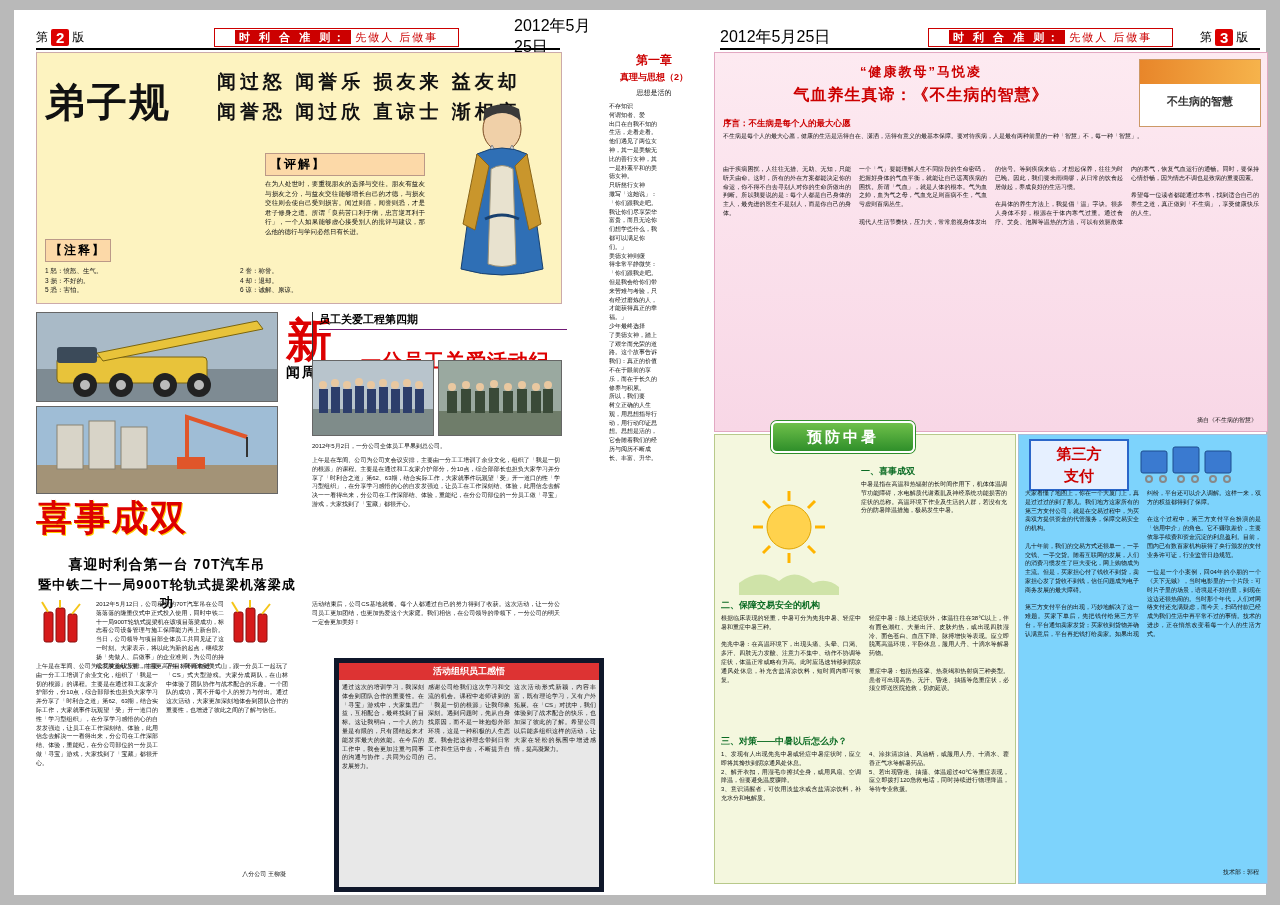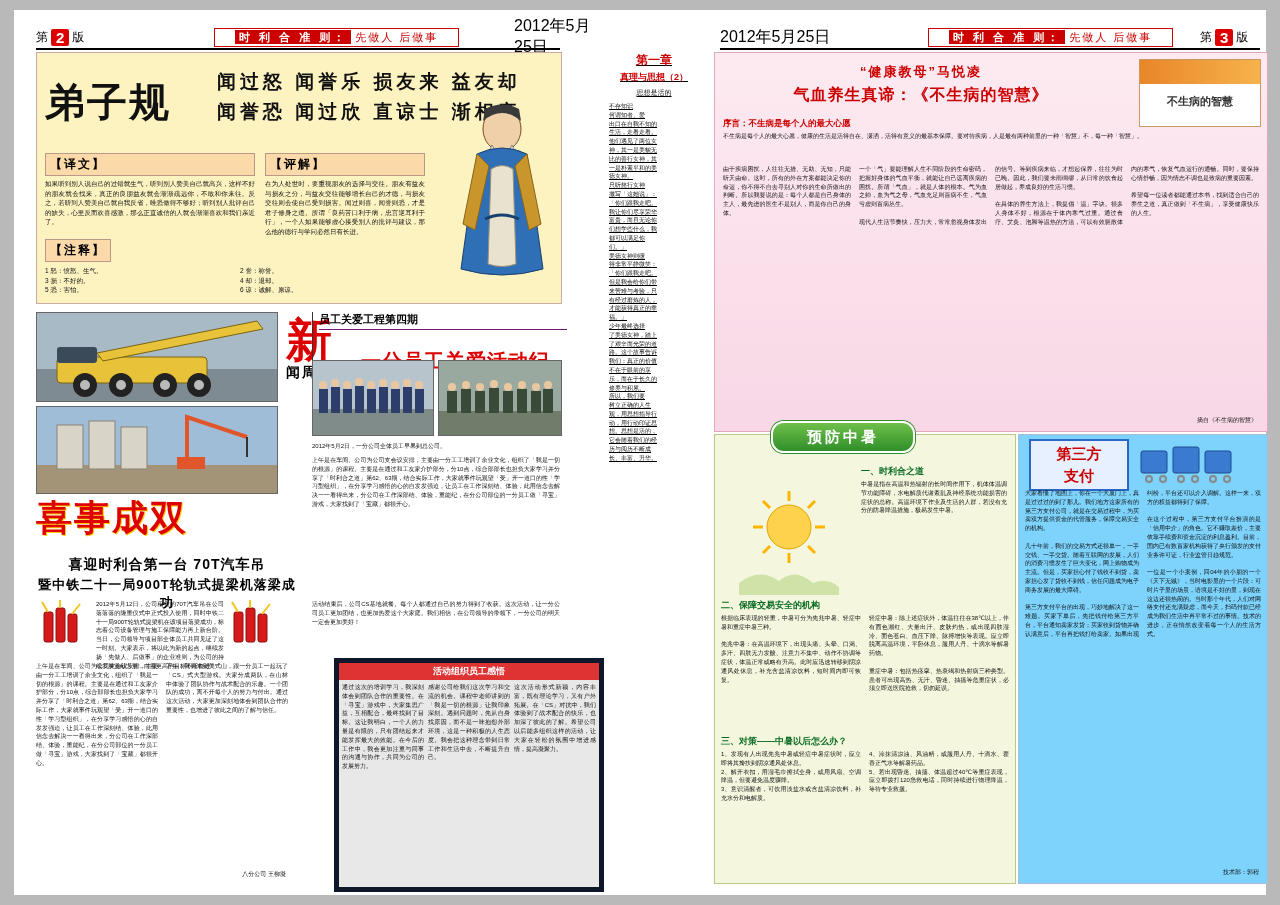--- a/index.html
+++ b/index.html
@@ -30,36 +30,36 @@
   .sage{position:absolute;right:4px;top:46px;width:110px;height:195px;}
 
   .newsw{position:absolute;left:22px;top:300px;width:524px;height:572px;}
   .nw-red{color:#d00;font-weight:bold;}
   .photo{background:#8a98a6;border:1px solid #666;position:absolute;overflow:hidden;}
 
   .tiny{font-size:6.5px;line-height:9.5px;color:#111;text-align:justify;}
   .tinier{font-size:6px;line-height:8.8px;color:#111;text-align:justify;}
 
   
-  .mid{position:absolute;left:592px;top:42px;width:96px;height:830px;background:#fff;text-decoration:underline;}
+  .mid{position:absolute;left:592px;top:42px;width:96px;height:830px;background:#fff;}
   .mid-t1{color:#c00;font-weight:bold;font-size:12px;text-align:center;}
   .mid-t2{color:#c00;font-weight:bold;font-size:9px;text-align:center;}
 
   
   .right{position:absolute;left:700px;top:0;width:552px;height:885px;}
   .pink{position:absolute;left:0;top:42px;width:552px;height:378px;
         background:linear-gradient(180deg,#fdeaf1,#f8d7e6);border:1px solid #e2a8c2;}
   .pink-title{color:#c00;font-weight:bold;text-align:center;}
   .bookbox{position:absolute;right:6px;top:6px;width:120px;height:66px;
      background:#fff;border:1px solid #c96;}
   .bookbar{height:24px;background:linear-gradient(90deg,#e8862a,#f6b34b);}
   .green{position:absolute;left:0;top:424px;width:300px;height:448px;
      background:#f4f7de;border:1px solid #b8c98a;}
   .gtitle{position:absolute;left:56px;top:-14px;width:140px;height:28px;
-     background:linear-gradient(180deg,#6fc04a,#2f8f2a);border-radius:13px;color:#fff;
+     background:linear-gradient(180deg,#6fc04a,#2f8f2a);border-radius:6px;color:#fff;
      font-weight:bold;font-size:15px;text-align:center;line-height:28px;letter-spacing:3px;
      border:2px solid #fff;box-shadow:0 0 0 1px #2f8f2a;}
   .blue{position:absolute;left:304px;top:424px;width:248px;height:448px;
      background:#7dd3fc;border:1px solid #a8bcd8;}
   .btitle{position:absolute;left:10px;top:4px;width:96px;height:46px;background:#e6f0ff;
      border:2px solid #2b66c9;color:#c00;font-weight:bold;font-size:15px;text-align:center;
      line-height:22px;padding-top:2px;}
 </style>
 </head>
 <body>
@@ -90,24 +90,20 @@
         <ellipse cx="55" cy="30" rx="19" ry="22" fill="#f0d0a8" stroke="#7a4a22"></ellipse>
         <path d="M36 22 q19 -16 38 0 l-2 -12 q-17 -9 -34 0z" fill="#3a3a3a"></path>
         <path d="M45 46 q10 20 20 0 l6 12 q-16 10 -32 0z" fill="#ddd" stroke="#888"></path>
         <path d="M30 55 q25 -12 50 0 l16 115 q-41 12 -82 0z" fill="#2f6fb5" stroke="#18406e"></path>
         <path d="M30 55 l-14 70 l12 6 l14 -64z" fill="#c9962c" stroke="#8a6418"></path>
         <path d="M80 55 l14 70 l-12 6 l-14 -64z" fill="#c9962c" stroke="#8a6418"></path>
         <path d="M44 70 q11 -7 22 0 l3 95 q-14 5 -28 0z" fill="#e8e2cf" stroke="#9a9076"></path>
         <path d="M38 120 q17 -8 34 0" fill="none" stroke="#18406e" stroke-width="3"></path>
       </svg>
 
-      <div style="position:absolute;left:8px;top:100px;width:210px;">
-        <div class="box-h">【译文】</div>
-        <div class="tiny" style="margin-top:3px;">如果听到别人说自己的过错就生气，听到别人赞美自己就高兴，这样不好的朋友就会找来，真正的良朋益友就会渐渐疏远你，不敢和你来往。反之，若听到人赞美自己就自我反省，唯恐做得不够好；听到别人批评自己的缺失，心里反而欢喜感激，那么正直诚信的人就会渐渐喜欢和我们亲近了。</div>
-      </div>
       <div style="position:absolute;left:228px;top:100px;width:160px;">
         <div class="box-h">【评解】</div>
         <div class="tiny" style="margin-top:3px;">在为人处世时，要重视朋友的选择与交往。朋友有益友与损友之分，与益友交往能够增长自己的才德，与损友交往则会使自己受到损害。闻过则喜，闻誉则恐，才是君子修身之道。所谓「良药苦口利于病，忠言逆耳利于行」，一个人如果能够虚心接受别人的批评与建议，那么他的德行与学问必然日有长进。</div>
       </div>
       <div style="position:absolute;left:8px;top:186px;width:390px;">
         <div class="box-h" style="width:56px;">【注释】</div>
         <div style="display:flex;flex-wrap:wrap;margin-top:4px;">
           <div class="tiny" style="width:50%;">1 怒：愤怒、生气。</div>
           <div class="tiny" style="width:50%;">2 誉：称誉。</div>
           <div class="tiny" style="width:50%;">3 损：不好的。</div>
@@ -369,21 +365,21 @@
             <line x1="86" y1="40" x2="96" y2="40"></line>
           <line x1="34" y1="14" x2="41" y2="21"></line>
             <line x1="79" y1="59" x2="86" y2="66"></line>
           <line x1="86" y1="14" x2="79" y2="21"></line>
             <line x1="41" y1="59" x2="34" y2="66"></line>
         </g>
         <path d="M10 96 q20 -16 40 -2 q16 -14 34 2 q14 -6 26 4 l0 8 H10z" fill="#cfe3a8"></path>
       </svg>
 
       <div style="position:absolute;left:146px;top:30px;width:146px;">
-        <div style="font-size:9px;font-weight:bold;color:#0a6b23;">一、时利合之道</div>
+        <div style="font-size:9px;font-weight:bold;color:#0a6b23;">一、喜事成双</div>
         <div class="tinier" style="margin-top:2px;">中暑是指在高温和热辐射的长时间作用下，机体体温调节功能障碍，水电解质代谢紊乱及神经系统功能损害的症状的总称。高温环境下作业及生活的人群，若没有充分的防暑降温措施，极易发生中暑。</div>
       </div>
 
       <div style="position:absolute;left:6px;top:164px;width:288px;">
         <div style="font-size:9px;font-weight:bold;color:#0a6b23;">二、保障交易安全的机构</div>
         <div class="tinier" style="margin-top:2px;column-count:2;column-gap:8px;white-space:pre-line;">根据临床表现的轻重，中暑可分为先兆中暑、轻症中暑和重症中暑三种。
 
 先兆中暑：在高温环境下，出现头痛、头晕、口渴、多汗、四肢无力发酸、注意力不集中、动作不协调等症状，体温正常或略有升高。此时应迅速转移到阴凉通风处休息，补充含盐清凉饮料，短时间内即可恢复。
 
 轻症中暑：除上述症状外，体温往往在38℃以上，伴有面色潮红、大量出汗、皮肤灼热，或出现四肢湿冷、面色苍白、血压下降、脉搏增快等表现。应立即脱离高温环境，平卧休息，服用人丹、十滴水等解暑药物。

